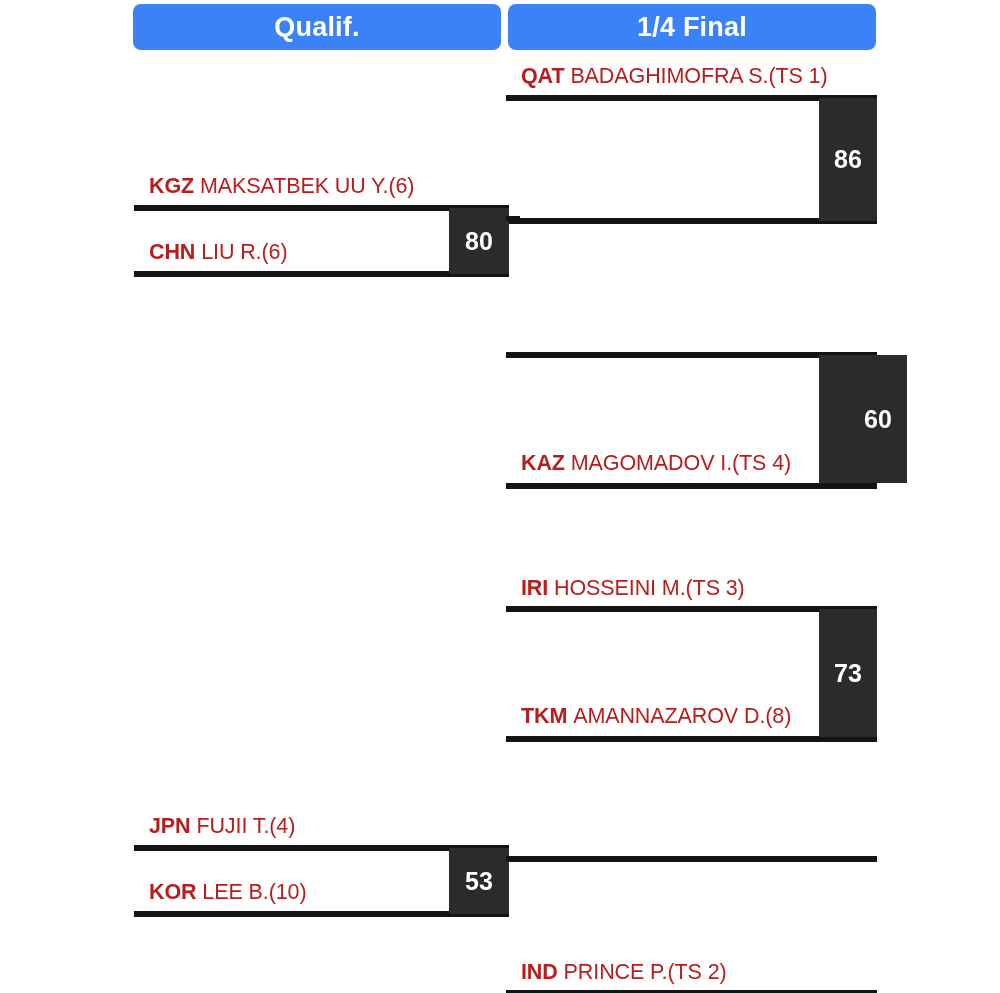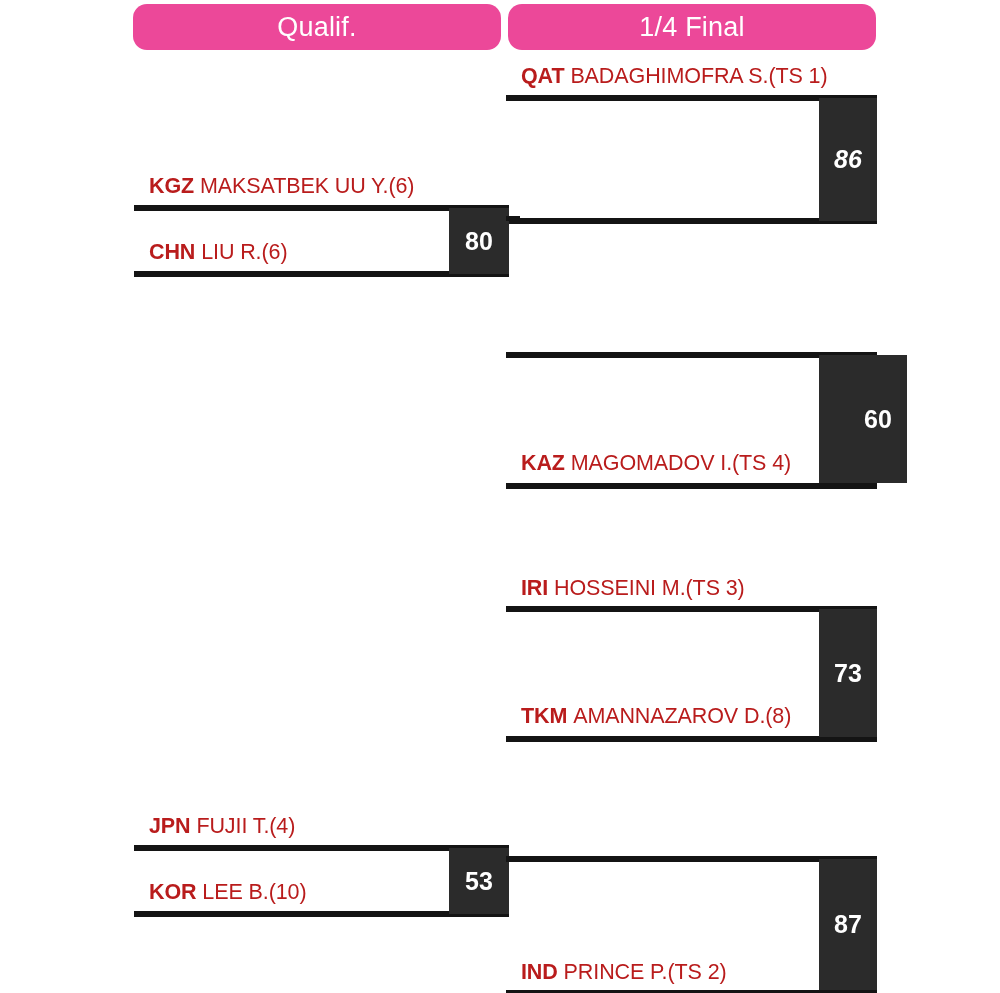--- a/index.html
+++ b/index.html
@@ -15,25 +15,25 @@
     position: relative;
     width: 1000px;
     height: 993px;
     background: #ffffff;
     overflow: hidden;
   }
 
   
   .round-header {
     position: absolute;
-    background: #ec4899;
-    border-radius: 14px;
+    background: #3b82f6;
+    border-radius: 8px;
     color: #ffffff;
     font-size: 27px;
-    font-weight: normal;
+    font-weight: bold;
     letter-spacing: 0.2px;
     display: flex;
     align-items: center;
     justify-content: center;
     height: 46px;
     top: 4px;
   }
   .round-header.qualif { left: 133px; width: 368px; }
   .round-header.quarter { left: 508px; width: 368px; }
 
@@ -84,21 +84,21 @@
   <div class="round-header qualif">Qualif.</div>
 
   <div class="round-header quarter">1/4 Final</div>
 
   <div class="competitor" style="left:521px; top:64px;">
     <span class="noc">QAT </span>
     <span class="athlete">BADAGHIMOFRA S.(TS 1)</span>
   </div>
   <div class="hline" style="left:506px; top:95px; width:371px;"></div>
   <div class="hline" style="left:506px; top:218px; width:371px;"></div>
-  <div class="score-box" style="left:819px; top:98px; width:58px; height:123px;font-style:italic;">86</div>
+  <div class="score-box" style="left:819px; top:98px; width:58px; height:123px;">86</div>
 
   <div class="competitor" style="left:149px; top:174px;">
     <span class="noc">KGZ </span>
     <span class="athlete">MAKSATBEK UU Y.(6)</span>
   </div>
   <div class="hline" style="left:134px; top:205px; width:375px;"></div>
   <div class="competitor" style="left:149px; top:240px;">
     <span class="noc">CHN </span>
     <span class="athlete">LIU R.(6)</span>
   </div>
@@ -138,15 +138,14 @@
   <div class="hline" style="left:134px; top:911px; width:375px;"></div>
   <div class="score-box" style="left:449px; top:848px; width:60px; height:66px;">53</div>
   <div class="connector" style="left:506px; top:856px; width:14px;"></div>
 
   <div class="hline" style="left:506px; top:856px; width:371px;"></div>
   <div class="competitor" style="left:521px; top:960px;">
     <span class="noc">IND </span>
     <span class="athlete">PRINCE P.(TS 2)</span>
   </div>
   <div class="hline" style="left:506px; top:990px; width:371px;"></div>
-  <div class="score-box" style="left:819px; top:859px; width:58px; height:131px;">87</div>
 
 </div>
 
 </body></html>

